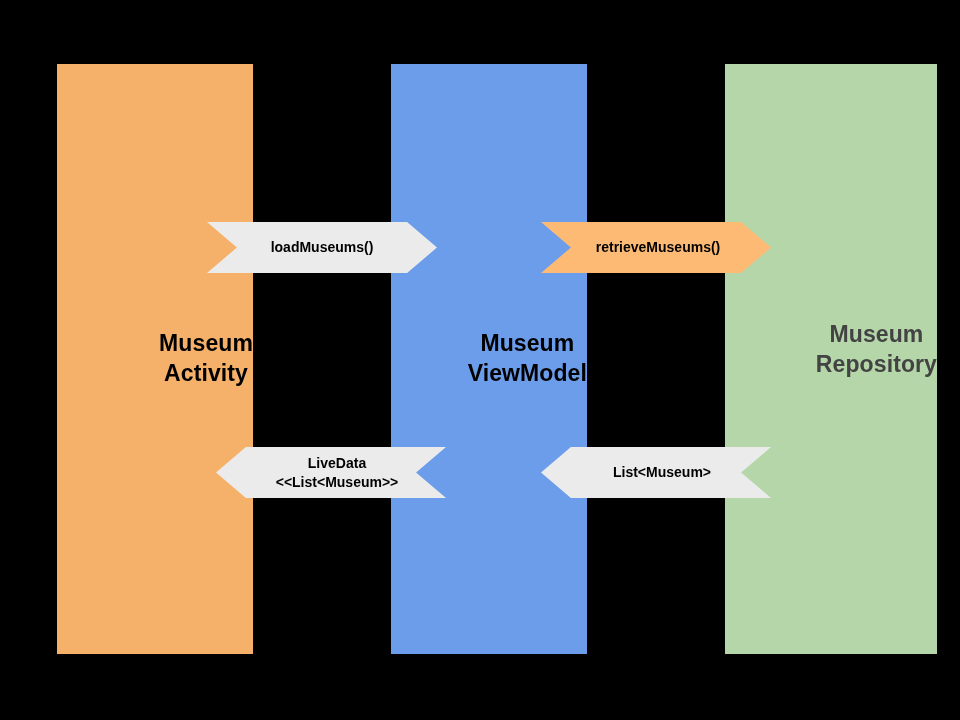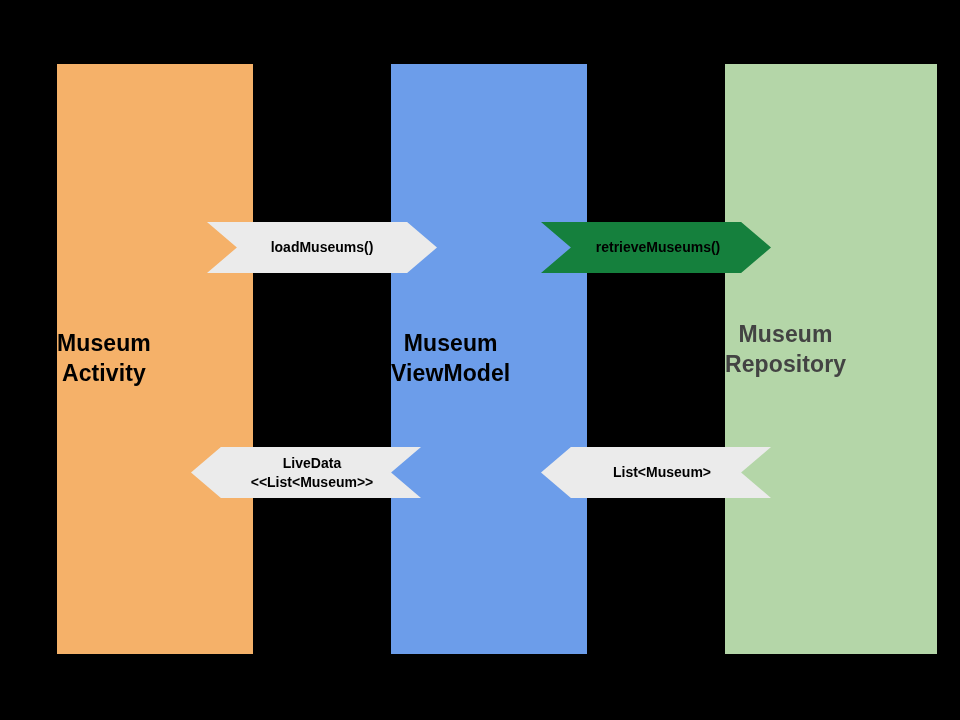--- a/index.html
+++ b/index.html
@@ -19,21 +19,21 @@
     overflow: hidden;
   }
 
   
   .col-box {
     position: absolute;
     top: 64px;
     height: 590px;
     display: flex;
     align-items: center;
-    justify-content: flex-start;
+    justify-content: flex-end;
     box-sizing: border-box;
   }
   .col-label {
     text-align: center;
     font-weight: bold;
     font-size: 23px;
     line-height: 1.3;
     white-space: pre-line;
     letter-spacing: 0.1px;
   }
@@ -73,21 +73,21 @@
     font-weight: bold;
     font-size: 14px;
     line-height: 1.35;
     text-align: center;
     white-space: pre-line;
     padding: 0 6px;
   }
 
   #arrow-load      { left: 207px; top: 222px; width: 230px; }
   #arrow-retrieve  { left: 541px; top: 222px; width: 230px; }
-  #arrow-livedata  { left: 191px; top: 447px; width: 230px; }
+  #arrow-livedata  { left: 216px; top: 447px; width: 230px; }
   #arrow-list      { left: 541px; top: 447px; width: 230px; }
 
   #arrow-livedata .arrow-label { position: relative; left: 6px; }
   #arrow-list .arrow-label     { position: relative; left: 6px; }
   #arrow-retrieve .arrow-label { position: relative; left: 2px; }
 </style>
 </head>
 <body>
 
 <div id="canvas" style="background: rgb(0, 0, 0);">
@@ -104,21 +104,21 @@
 
   <div class="col-box" id="box-repository" style="background: rgb(180, 214, 168);">
     <span class="col-label" style="color: rgb(67, 67, 67);">Museum
 Repository</span>
   </div>
 
   <div class="arrow arrow-right" id="arrow-load" style="background: rgb(235, 235, 235);">
     <span class="arrow-label" style="color: rgb(0, 0, 0);">loadMuseums()</span>
   </div>
 
-  <div class="arrow arrow-right" id="arrow-retrieve" style="background: #15803d;">
+  <div class="arrow arrow-right" id="arrow-retrieve" style="background: #fdba74;">
     <span class="arrow-label" style="color: rgb(0, 0, 0);">retrieveMuseums()</span>
   </div>
 
   <div class="arrow arrow-left" id="arrow-livedata" style="background: rgb(235, 235, 235);">
     <span class="arrow-label" style="color: rgb(0, 0, 0);">LiveData
 &lt;&lt;List&lt;Museum&gt;&gt;</span>
   </div>
 
   <div class="arrow arrow-left" id="arrow-list" style="background: rgb(235, 235, 235); align-items: center;">
     <span class="arrow-label" style="color: rgb(0, 0, 0);">List&lt;Museum&gt;</span>

